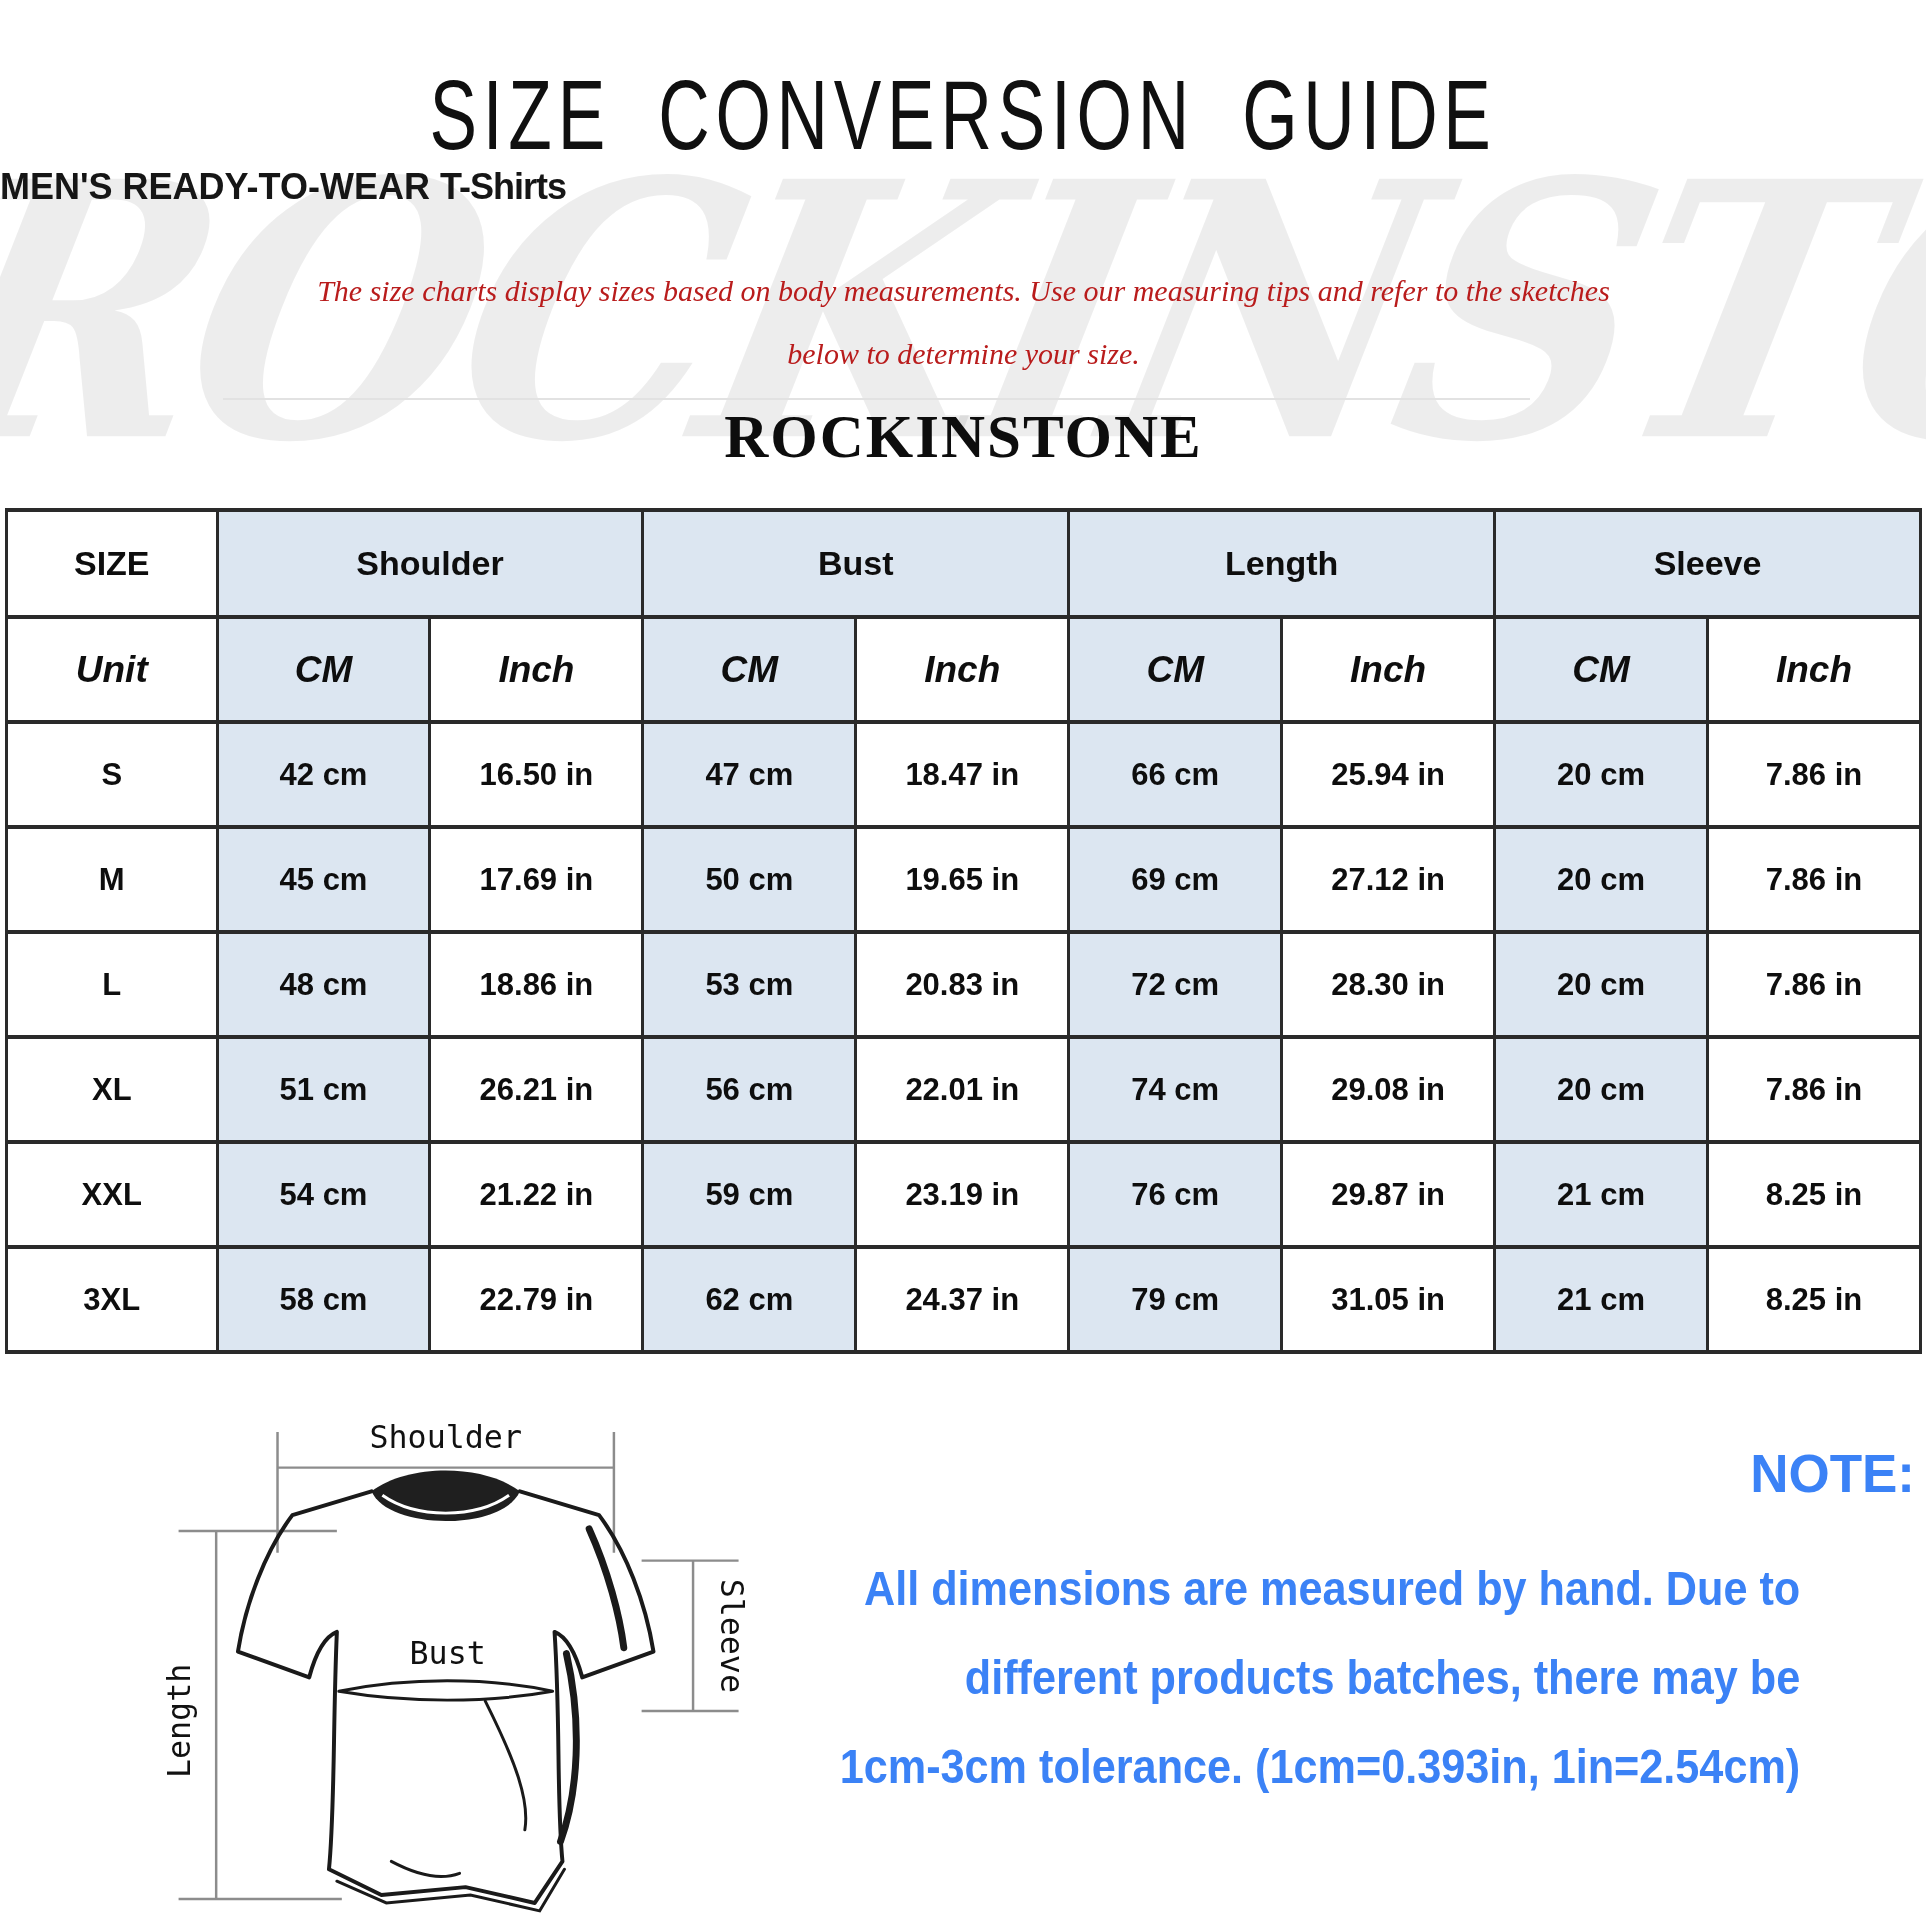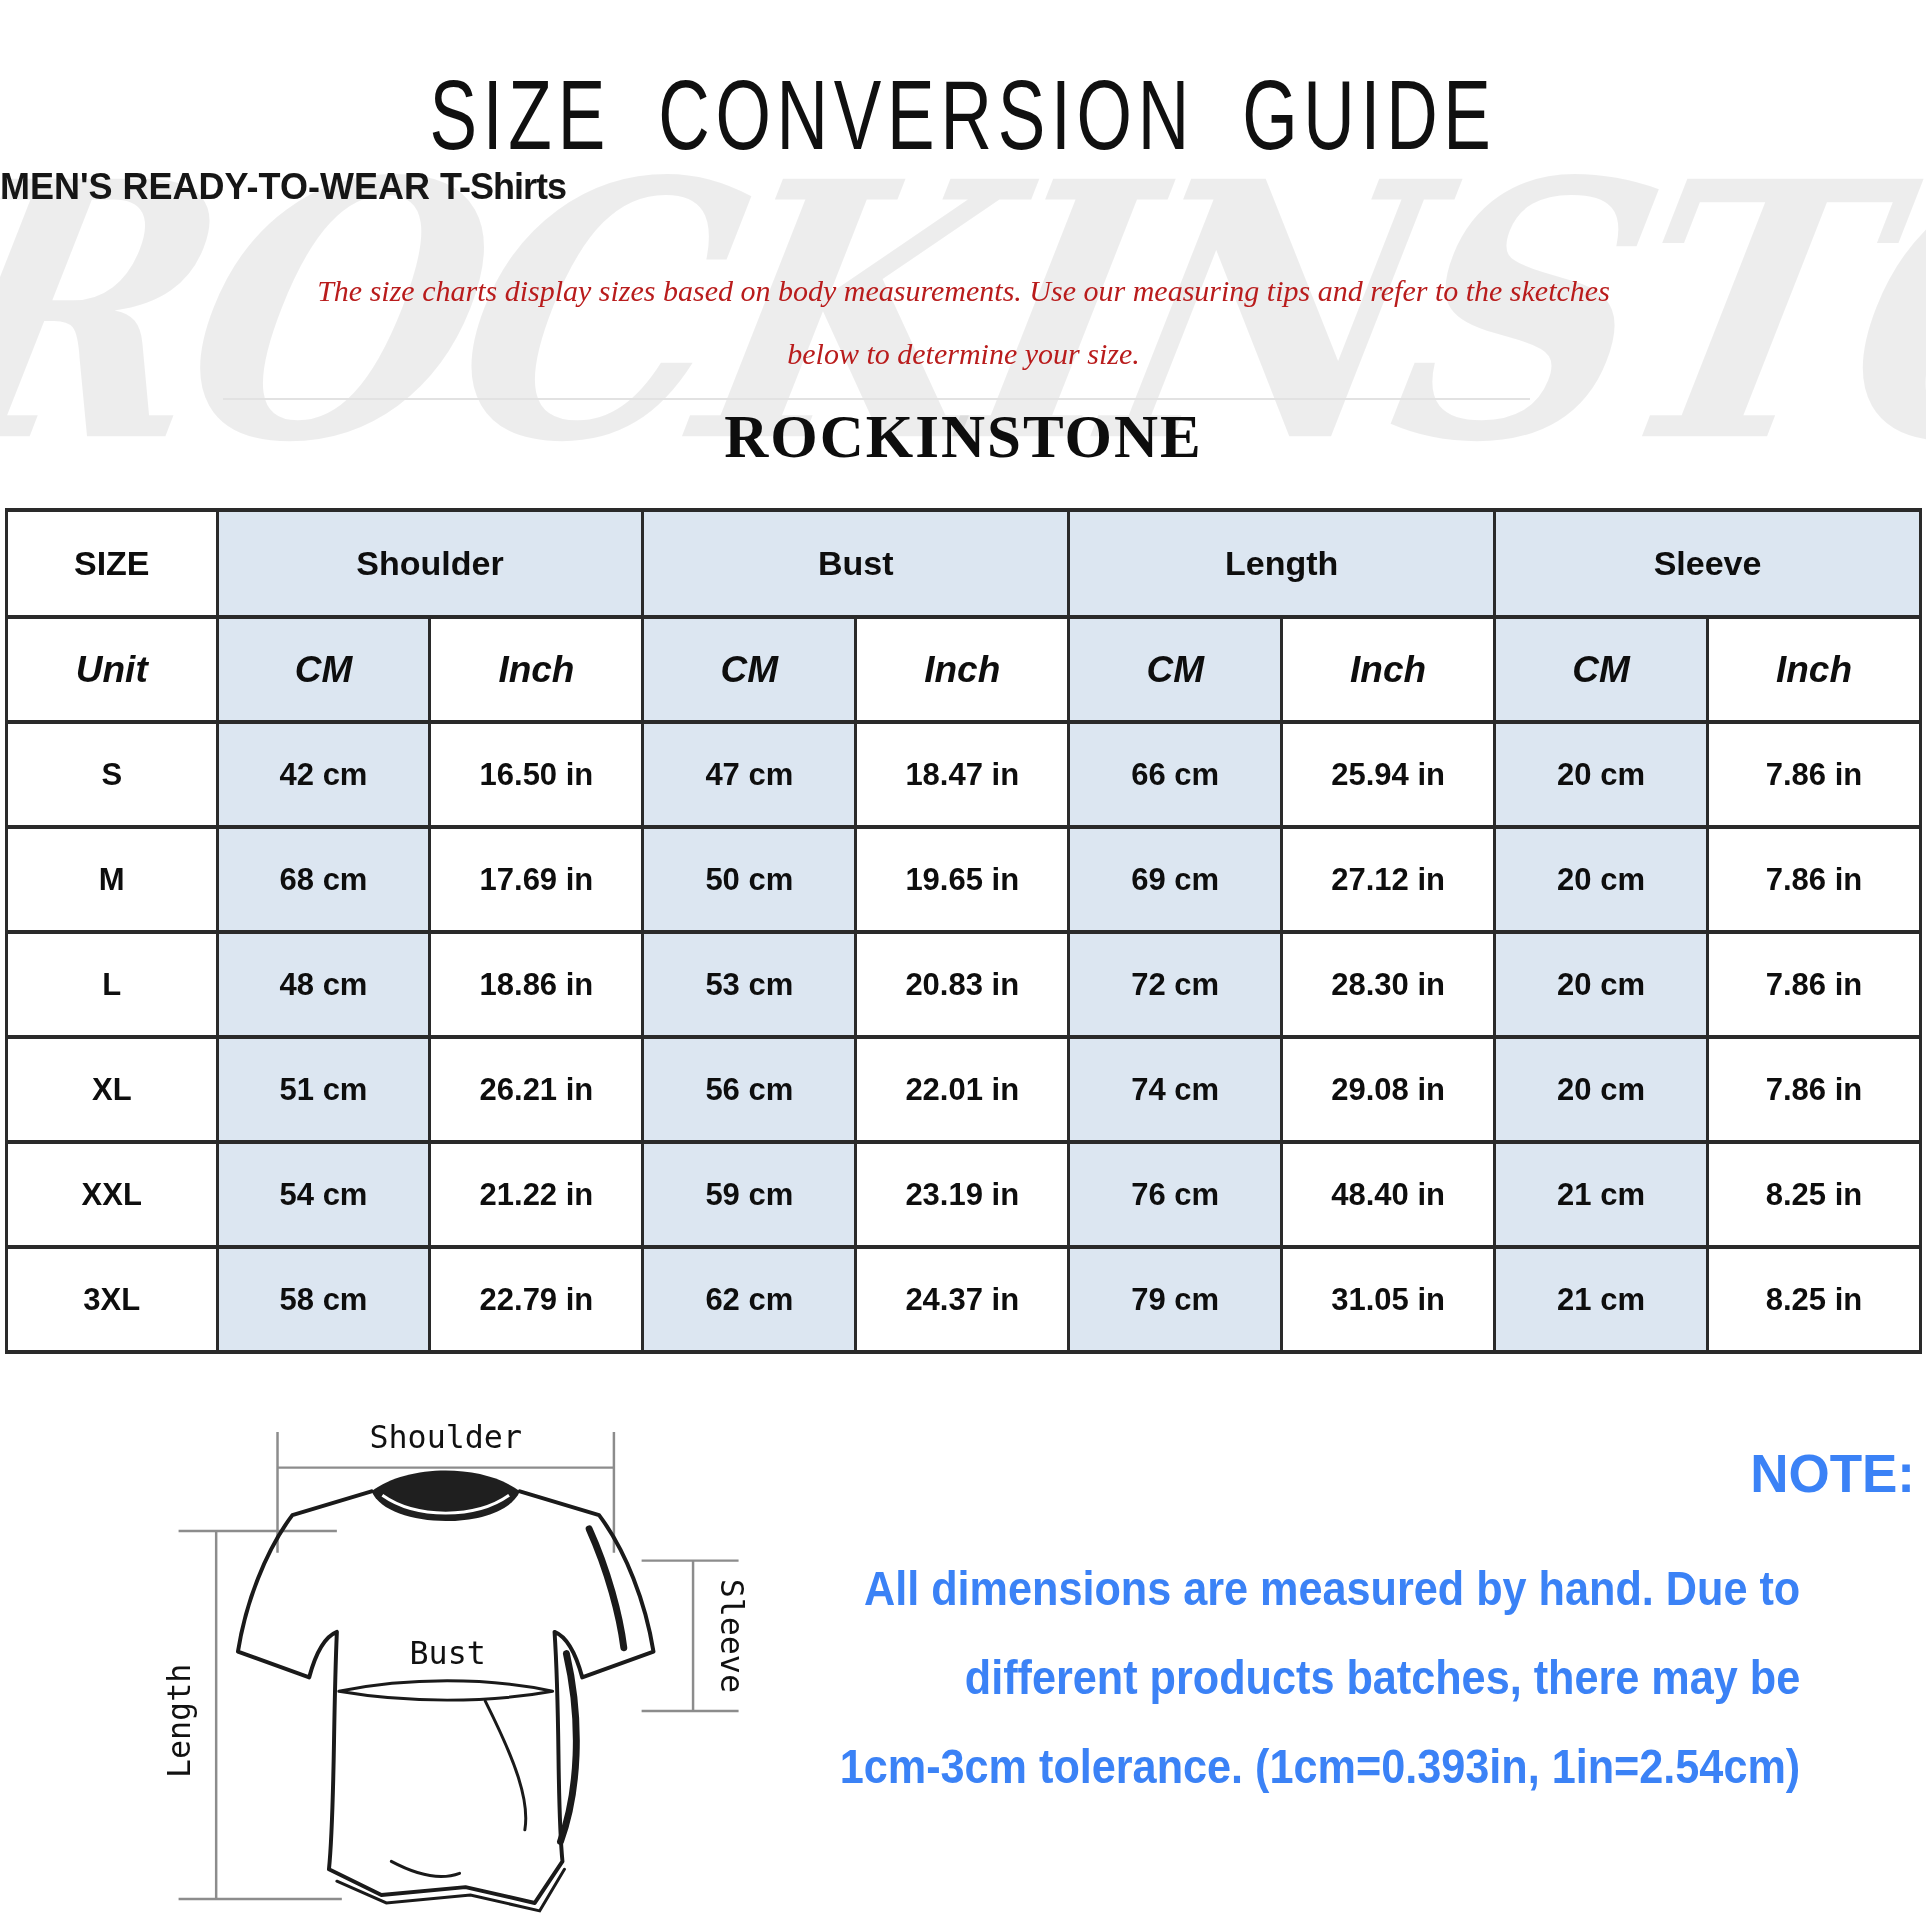--- a/index.html
+++ b/index.html
@@ -150,21 +150,21 @@
       <td class="white">16.50 in</td>
       <td class="blue">47 cm</td>
       <td class="white">18.47 in</td>
       <td class="blue">66 cm</td>
       <td class="white">25.94 in</td>
       <td class="blue">20 cm</td>
       <td class="white">7.86 in</td>
     </tr>
     <tr class="data">
       <td class="white">M</td>
-      <td class="blue">68 cm</td>
+      <td class="blue">45 cm</td>
       <td class="white">17.69 in</td>
       <td class="blue">50 cm</td>
       <td class="white">19.65 in</td>
       <td class="blue">69 cm</td>
       <td class="white">27.12 in</td>
       <td class="blue">20 cm</td>
       <td class="white">7.86 in</td>
     </tr>
     <tr class="data">
       <td class="white">L</td>
@@ -188,21 +188,21 @@
       <td class="blue">20 cm</td>
       <td class="white">7.86 in</td>
     </tr>
     <tr class="data">
       <td class="white">XXL</td>
       <td class="blue">54 cm</td>
       <td class="white">21.22 in</td>
       <td class="blue">59 cm</td>
       <td class="white">23.19 in</td>
       <td class="blue">76 cm</td>
-      <td class="white">48.40 in</td>
+      <td class="white">29.87 in</td>
       <td class="blue">21 cm</td>
       <td class="white">8.25 in</td>
     </tr>
     <tr class="data">
       <td class="white">3XL</td>
       <td class="blue">58 cm</td>
       <td class="white">22.79 in</td>
       <td class="blue">62 cm</td>
       <td class="white">24.37 in</td>
       <td class="blue">79 cm</td>

